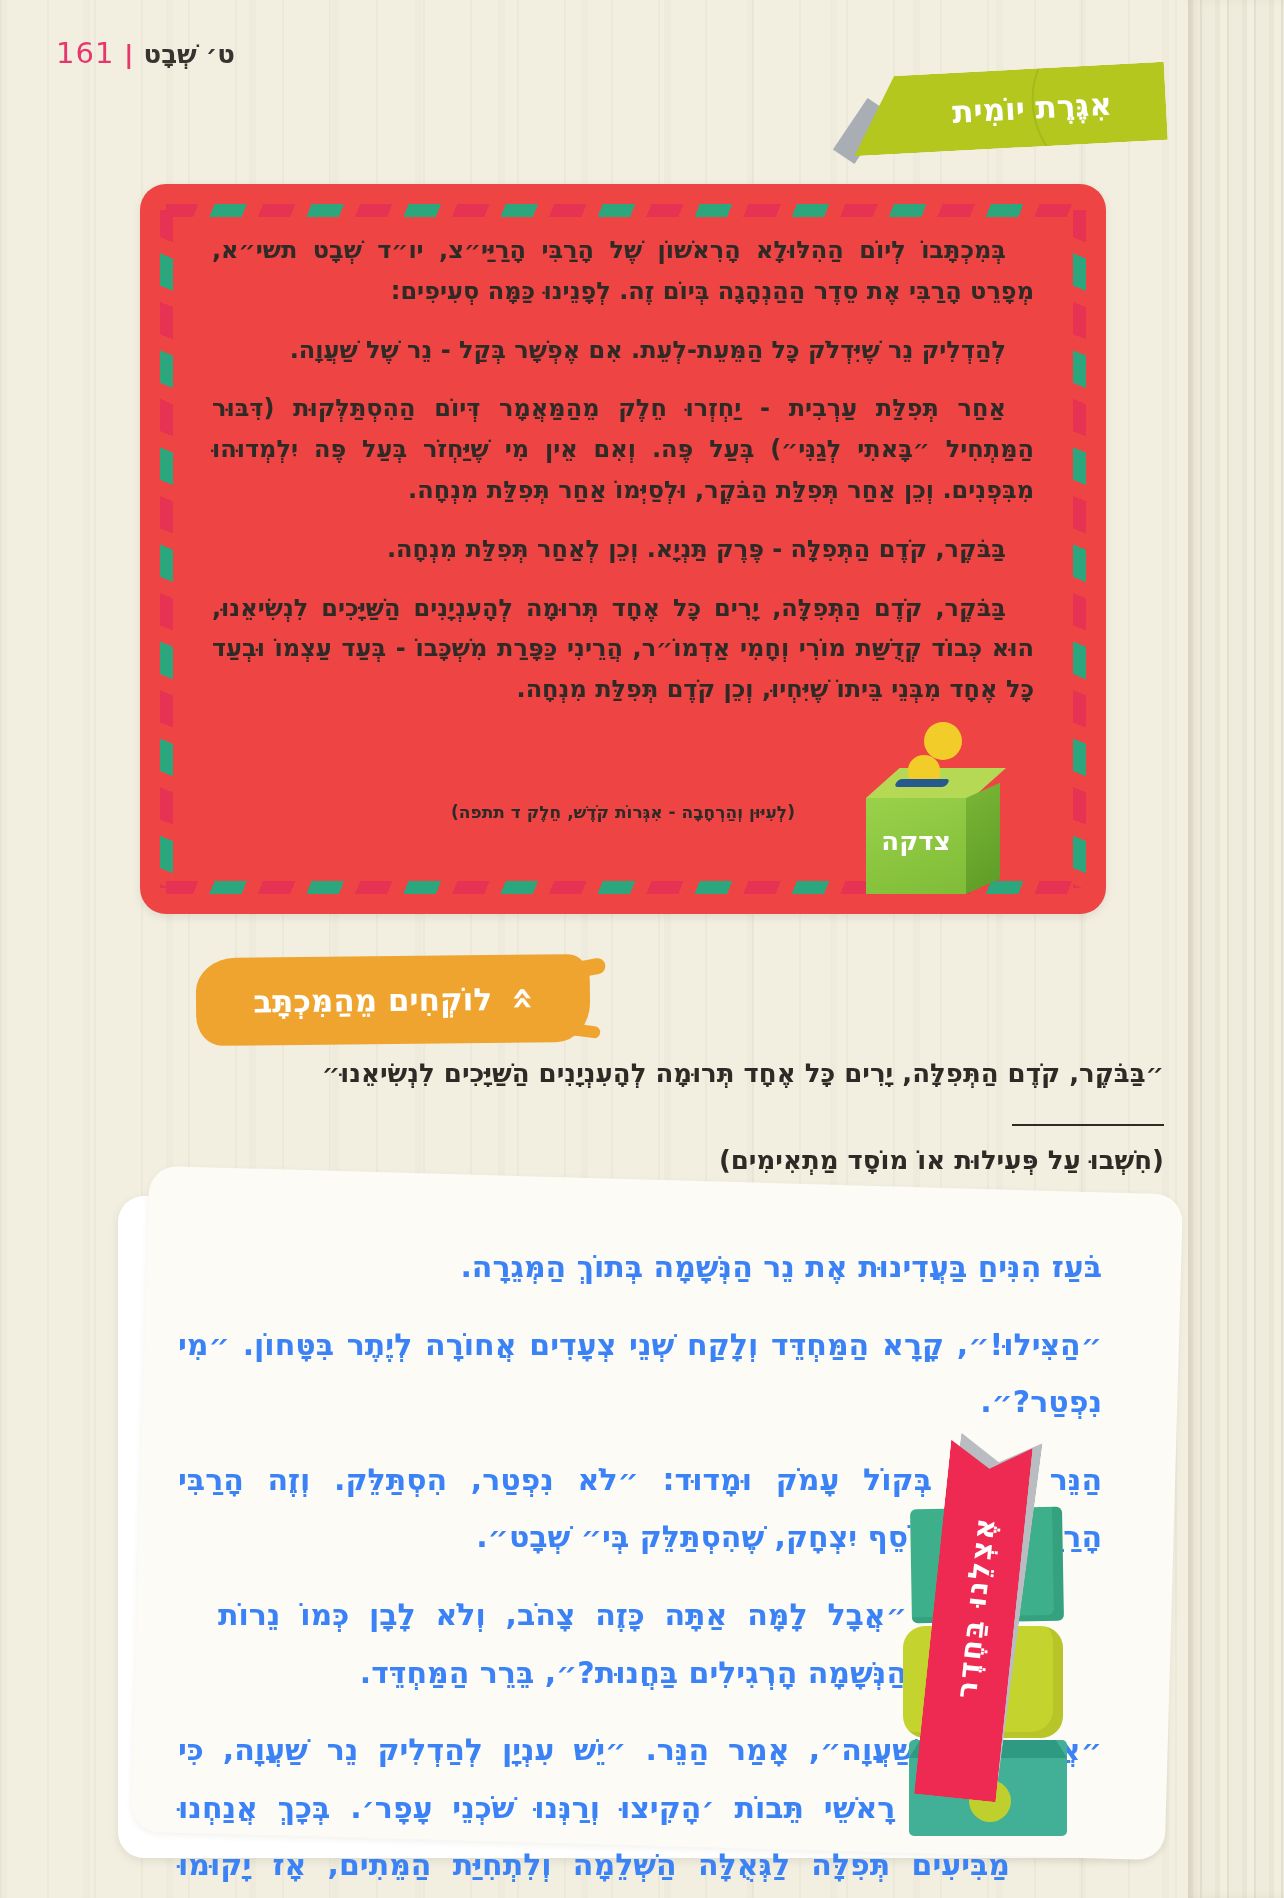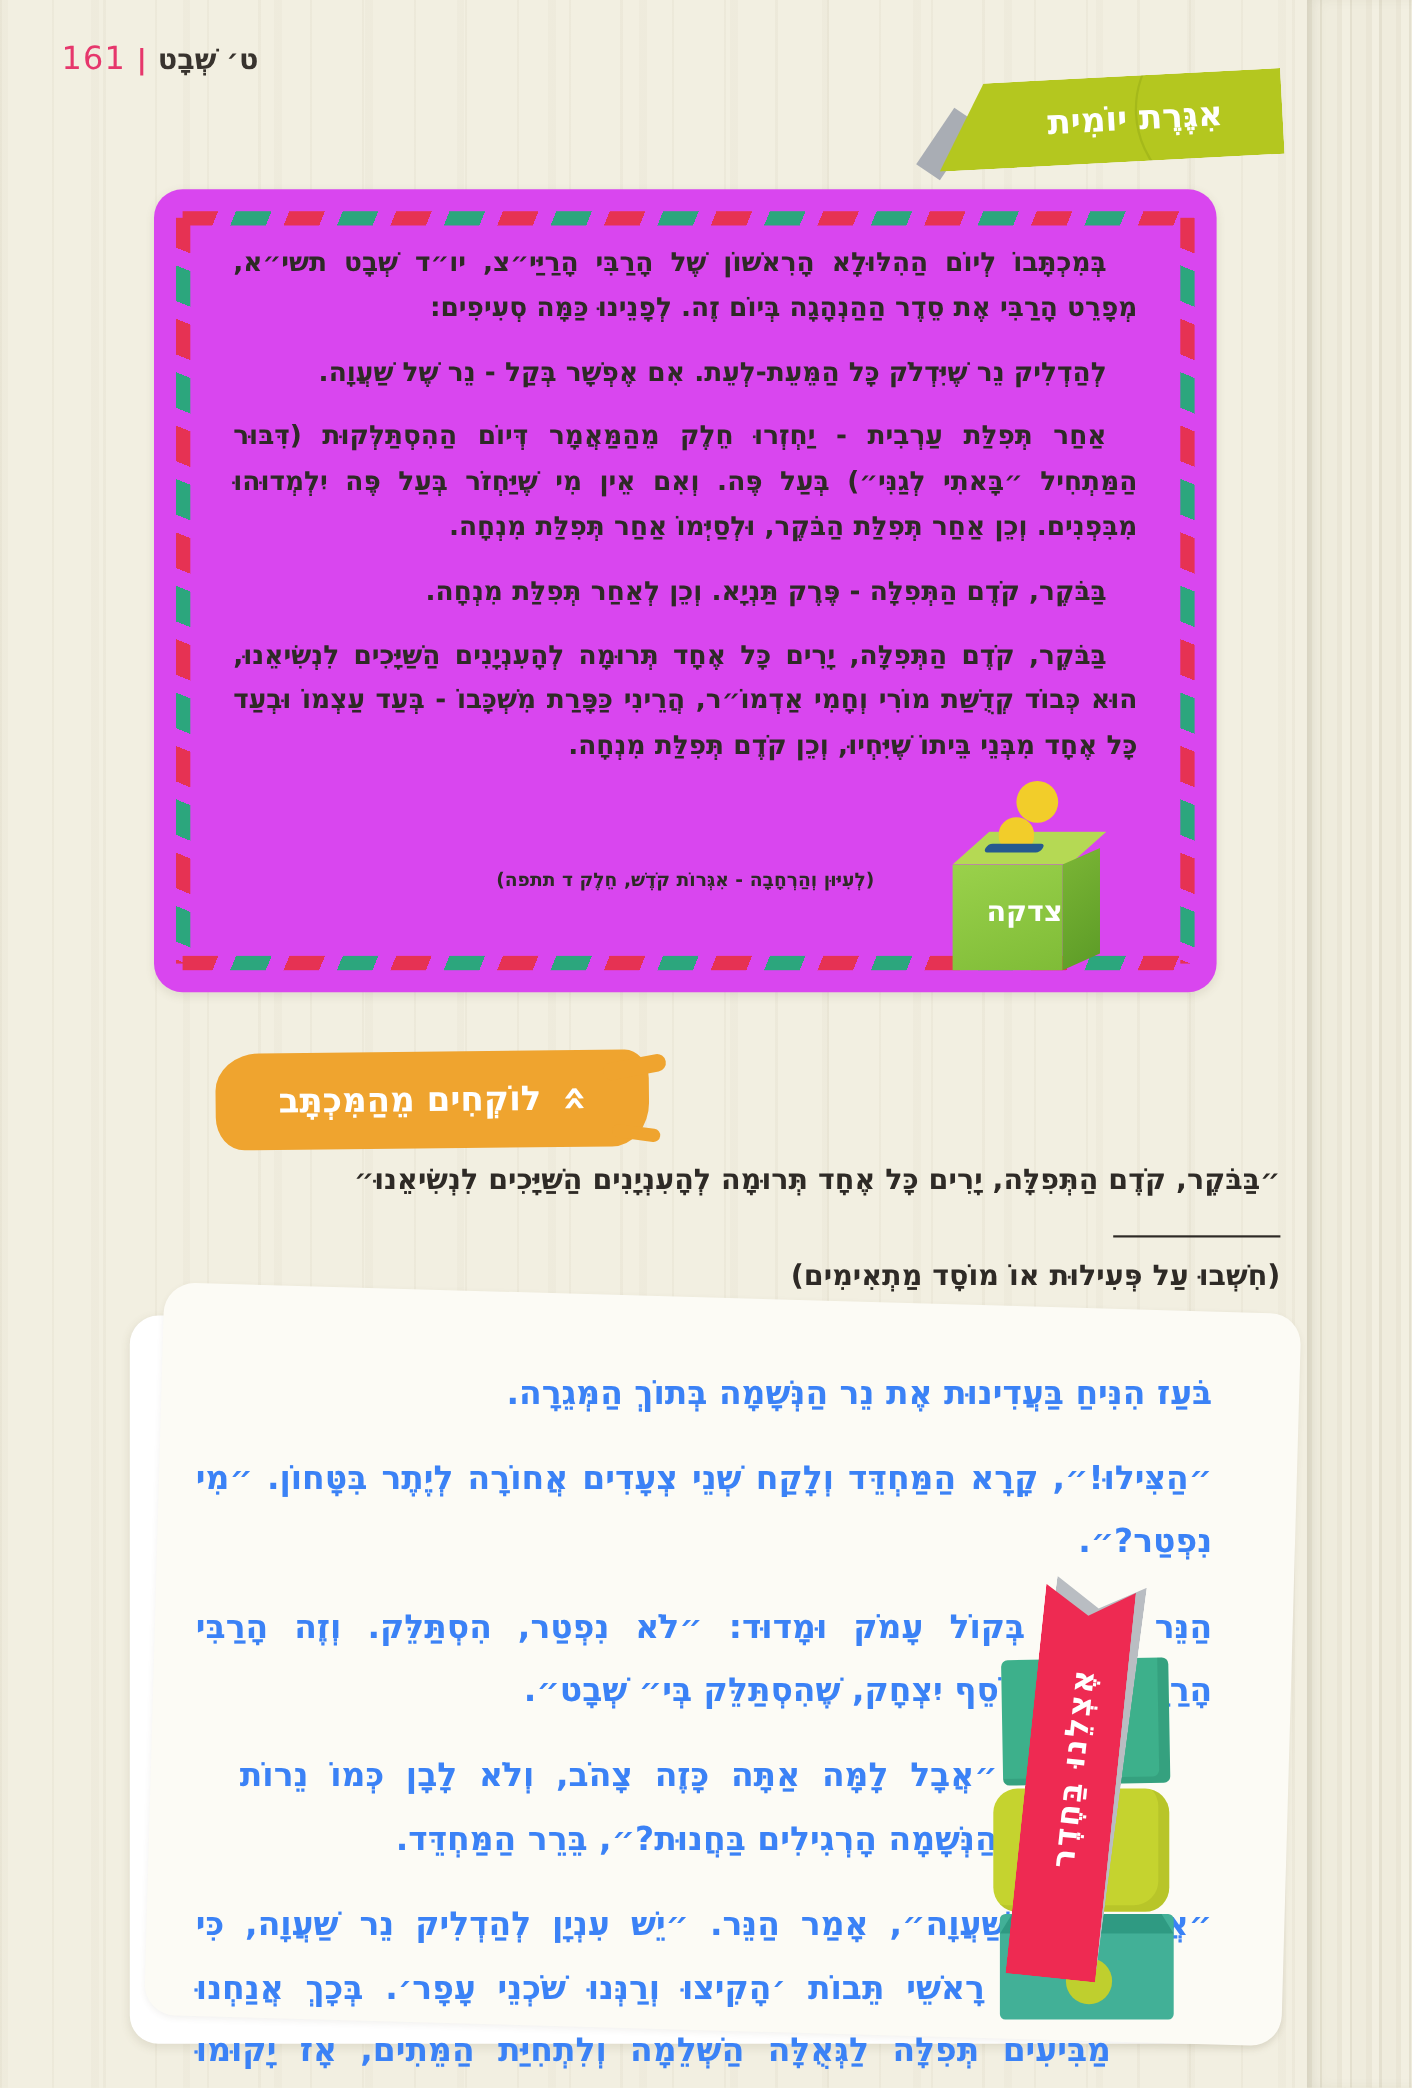--- a/index.html
+++ b/index.html
@@ -46,22 +46,22 @@
     border:2px solid rgba(90,110,0,0.16); border-radius:50%;
   }
   .banner-shadow{
     position:absolute; top:100px; left:848px; width:26px; height:62px;
     background:#a9adb4; transform:rotate(34deg); z-index:5;
   }
   .daily-banner span{ color:#fff; font-size:31px; font-weight:bold; }
 
   
   .envelope{
-    position:absolute; top:172px; left:140px; width:966px; height:730px; z-index:2;
-    background:#d946ef; border-radius:26px;
+    position:absolute; top:184px; left:140px; width:966px; height:730px; z-index:2;
+    background:#ef4444; border-radius:26px;
     box-shadow:0 3px 9px rgba(90,80,50,0.12);
   }
   .dash-h{ position:absolute; left:26px; right:26px; height:13px;
     background:repeating-linear-gradient(112deg,#e63253 0 30px,transparent 30px 45px,#2ca67d 45px 75px,transparent 75px 90px); }
   .dash-top{ top:20px; } .dash-bottom{ bottom:20px; }
   .dash-v{ position:absolute; top:26px; bottom:26px; width:13px;
     background:repeating-linear-gradient(202deg,#e63253 0 30px,transparent 30px 45px,#2ca67d 45px 75px,transparent 75px 90px); }
   .dash-left{ left:20px; } .dash-right{ right:20px; }
 
   .letter-body{
@@ -84,21 +84,21 @@
   .tz-box{ position:absolute; right:18px; top:46px; width:140px; height:132px; }
   .tz-top{ position:absolute; left:0; top:0; width:140px; height:30px; background:#b5d954;
     clip-path:polygon(24% 0,100% 0,76% 100%,0 100%); }
   .tz-coin-in{ position:absolute; left:42px; top:-13px; width:32px; height:30px; background:#f2cd2a; border-radius:50% 50% 40% 40%; }
   .tz-slot{ position:absolute; left:30px; top:11px; width:52px; height:8px; background:#265a8f; border-radius:4px; transform:skewX(-32deg); }
   .tz-front{ position:absolute; left:0; top:30px; width:100px; height:96px;
     background:linear-gradient(160deg,#9ad14b,#7fbc37); }
   .tz-side{ position:absolute; left:100px; top:30px; width:34px; height:96px;
     background:linear-gradient(160deg,#78b334,#5f9e28);
     transform:skewY(-24deg); transform-origin:left top; }
-  .tz-label{ position:absolute; left:0; top:58px; width:100px; text-align:right;
+  .tz-label{ position:absolute; left:0; top:58px; width:100px; text-align:center;
     color:#fff; font-size:26px; font-weight:bold; }
 
   
   .takeaway-header{
     position:absolute; top:956px; left:196px; width:394px; height:88px; z-index:3;
     background:#efa42f;
     border-radius:40px 22px 34px 26px / 34px 26px 40px 30px;
     transform:rotate(-0.6deg);
     display:flex; direction:rtl; align-items:center; justify-content:center; gap:16px;
   }

